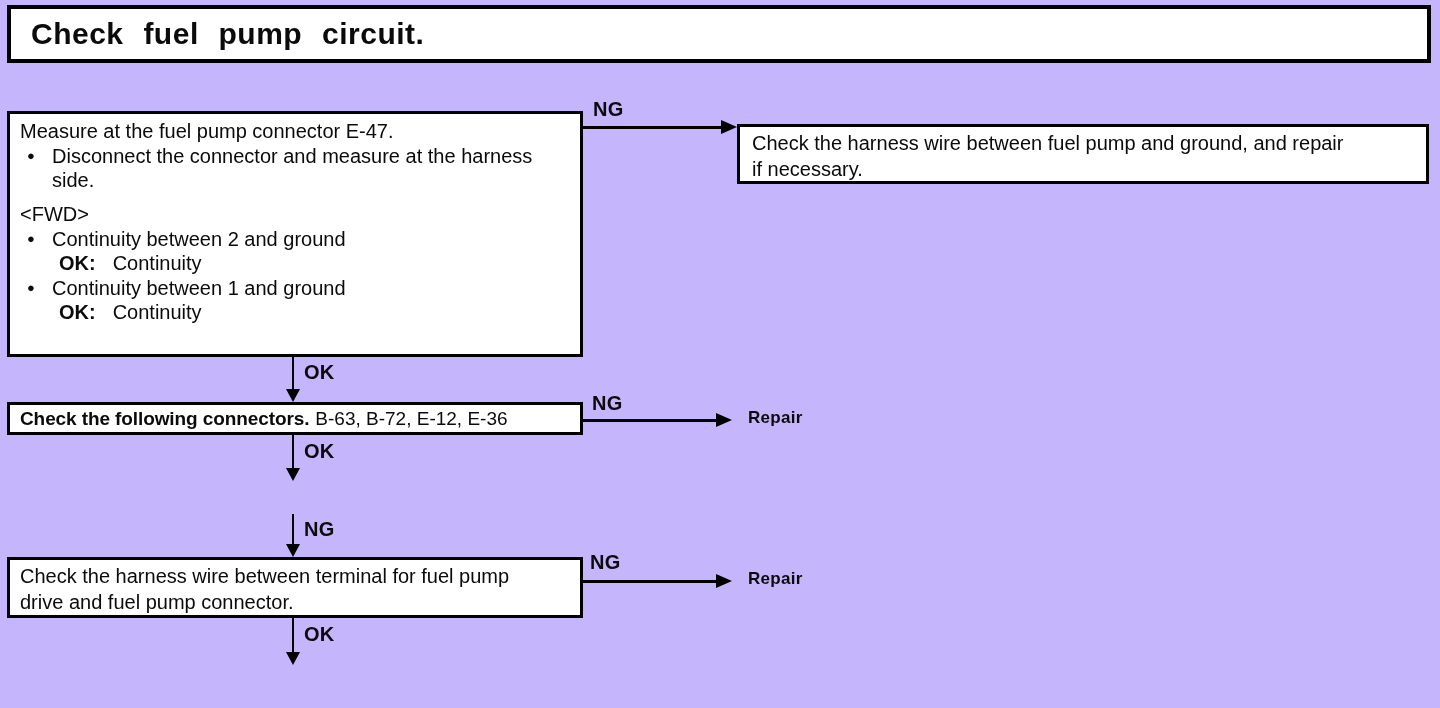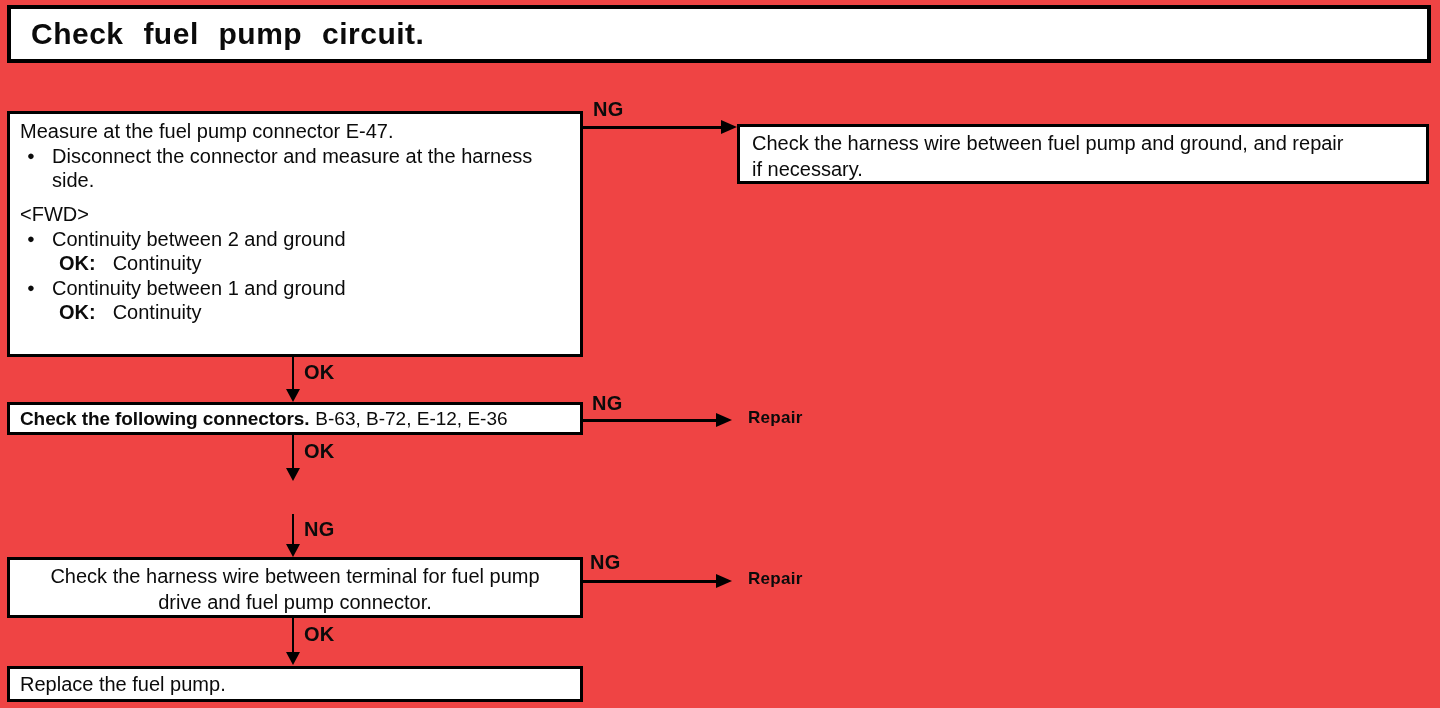--- a/index.html
+++ b/index.html
@@ -1,21 +1,21 @@
 <!DOCTYPE html>
 <html><head>
 <meta charset="utf-8">
 <style>
   * { margin: 0; padding: 0; box-sizing: border-box; }
   html, body { background: #ffffff; }
   .page {
     position: relative;
     width: 1440px;
     height: 708px;
-    background: #ef4444;
+    background: #c4b5fd;
     font-family: "Liberation Sans", sans-serif;
     color: #0b0b0b;
     overflow: hidden;
   }
   .box {
     position: absolute;
     background: #ffffff;
     border: 3px solid #000000;
   }
   .title-box {
@@ -34,21 +34,21 @@
   .b-tx { flex: 1; }
   .blk { display: block; }
   .tag { font-weight: normal; margin-top: 10px; }
   .okrow { margin-left: 39px; }
   .ok-k { font-weight: bold; margin-right: 17px; }
   .rbox { left: 737px; top: 124px; width: 692px; height: 60px; padding: 3px 12px; line-height: 26px; }
   .connectors-box { left: 7px; top: 402px; width: 576px; height: 33px; display: flex; align-items: center; padding-left: 10px; white-space: nowrap; }
   .connectors-instruction { font-weight: bold; font-size: 19px; letter-spacing: -0.1px; }
   .connectors-list { font-size: 19px; margin-left: 6px; }
   .trouble-box { left: 7px; top: 481px; width: 576px; height: 33px; display: flex; align-items: center; padding-left: 10px; }
-  .drive-box { left: 7px; top: 557px; width: 576px; height: 61px; padding: 3px 10px; line-height: 26px; text-align: center; }
+  .drive-box { left: 7px; top: 557px; width: 576px; height: 61px; padding: 3px 10px; line-height: 26px; }
   .replace-box { left: 7px; top: 666px; width: 576px; height: 36px; display: flex; align-items: center; padding-left: 10px; }
   .vline { position: absolute; width: 2px; background: #000000; }
   .hline { position: absolute; height: 3px; background: #000000; }
   .arrow-down {
     position: absolute; width: 0; height: 0;
     border-left: 7px solid transparent; border-right: 7px solid transparent;
     border-top: 13px solid #000000;
   }
   .arrow-right {
     position: absolute; width: 0; height: 0;
@@ -132,17 +132,14 @@
 
   <span class="lbl" style="left:590px; top:551px;">NG</span>
   <div class="hline" style="left:583px; top:580px; width:133px;"></div>
   <div class="arrow-right" style="left:716px; top:574px;"></div>
   <span class="repair" style="left:748px; top:569px;">Repair</span>
 
   <div class="vline" style="left:292px; top:618px; height:35px;"></div>
   <div class="arrow-down" style="left:286px; top:652px;"></div>
   <span class="lbl" style="left:304px; top:623px;">OK</span>
 
-  <div class="box replace-box body-text">
-    <span>Replace the fuel pump.</span>
-  </div>
 
 </div>
 
 </body></html>

